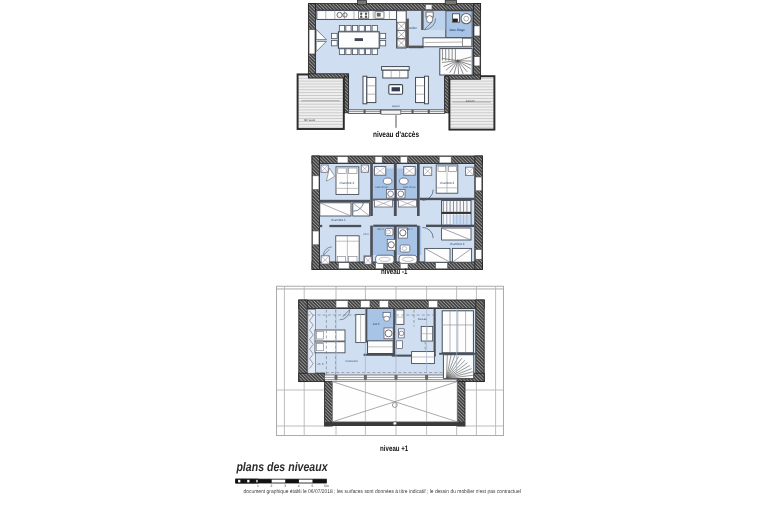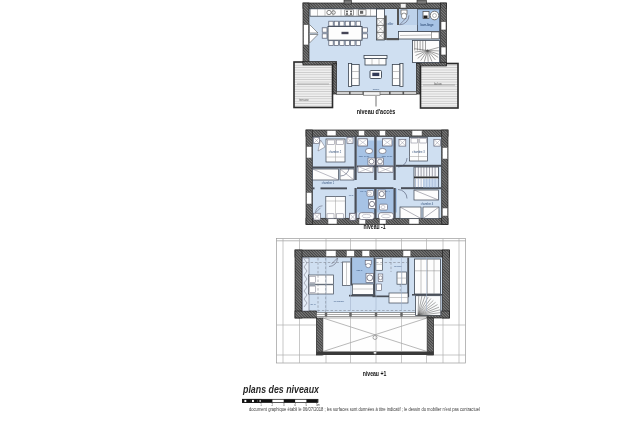--- a/index.html
+++ b/index.html
@@ -1,17 +1,17 @@
 <!DOCTYPE html>
 <html><head>
 <meta charset="utf-8">
 <style>
 html,body{margin:0;padding:0;background:#ffffff;}
 #page{position:relative;width:532px;height:427px;background:#ffffff;overflow:hidden;
-font-family:"Liberation Sans", sans-serif;margin-left:46px;}
+font-family:"Liberation Sans", sans-serif;}
 svg{position:absolute;top:0;left:0;}
 .lbl{font-family:"Liberation Sans", sans-serif;font-weight:bold;fill:#111;}
 .tiny{font-family:"Liberation Sans", sans-serif;fill:#33507a;}
 .tinyg{font-family:"Liberation Sans", sans-serif;fill:#555;}
 </style>
 </head>
 <body>
 <div id="page">
 <svg width="640" height="427" viewBox="0 0 640 427">
 <defs>

